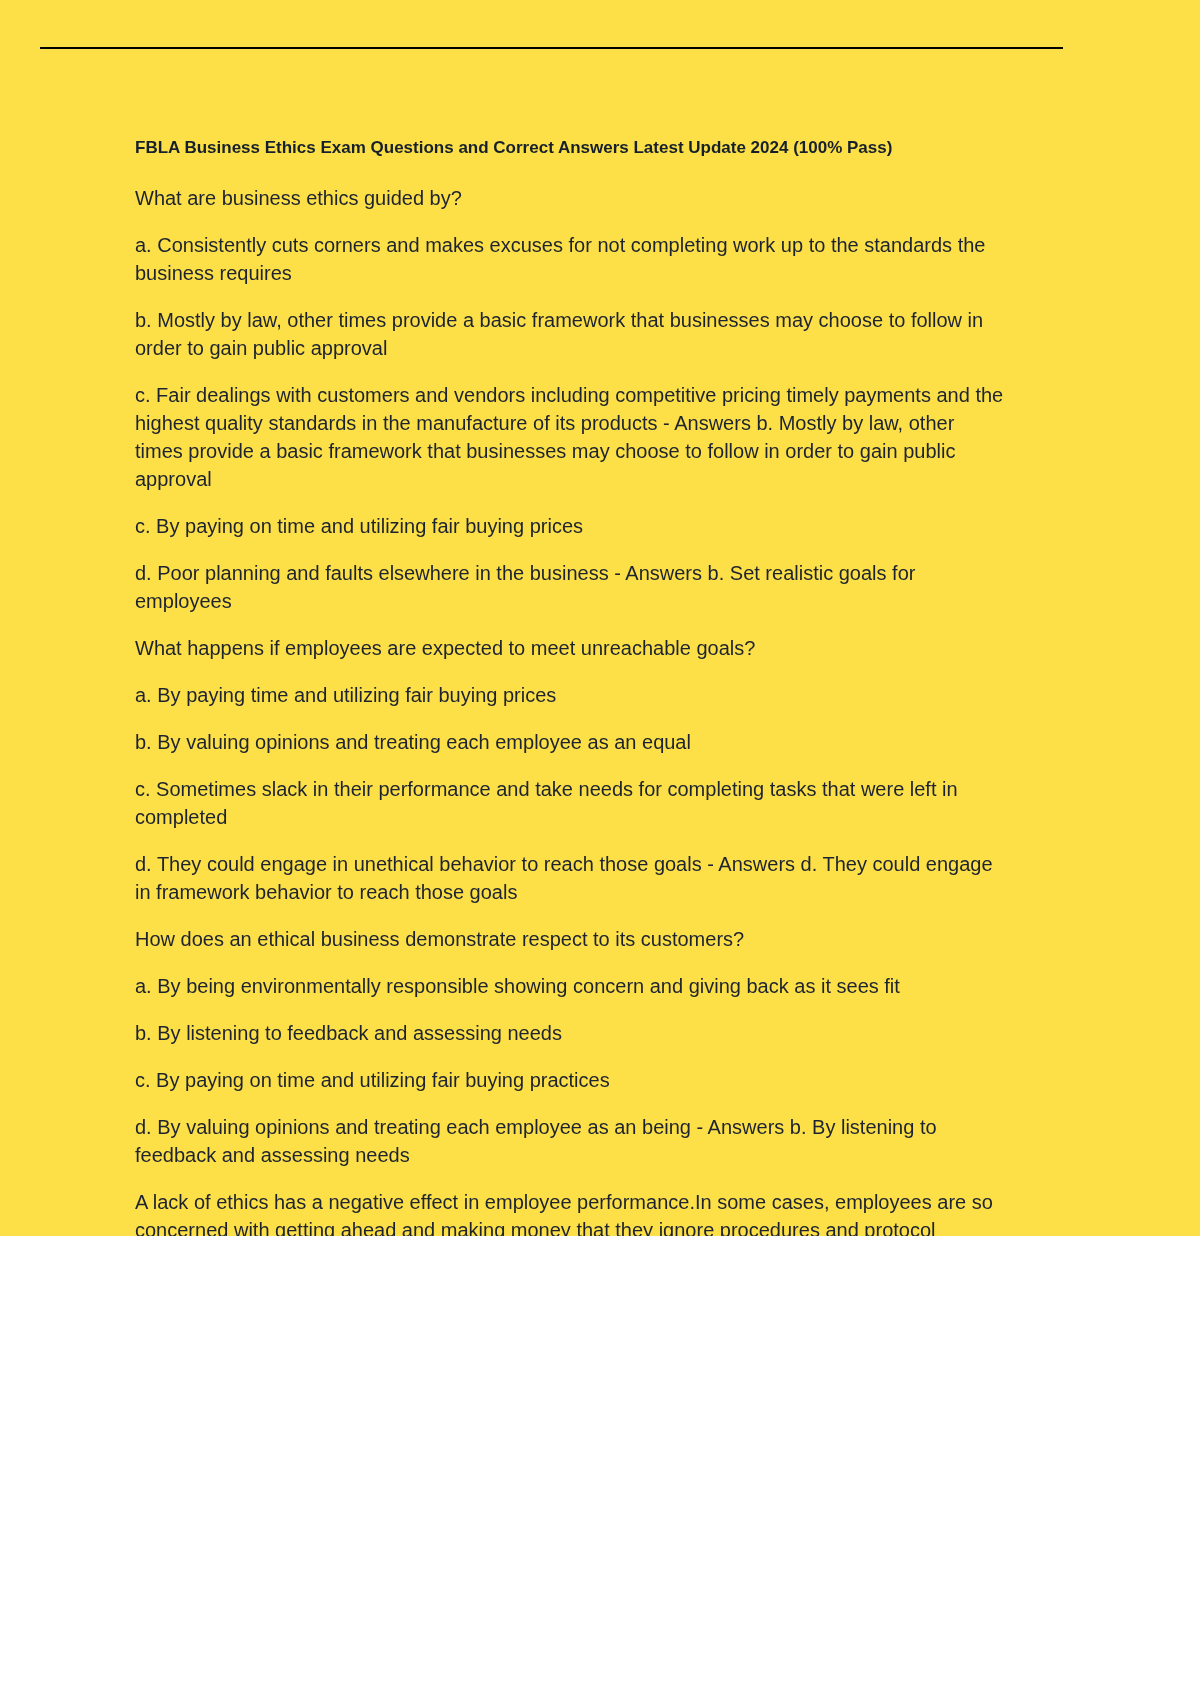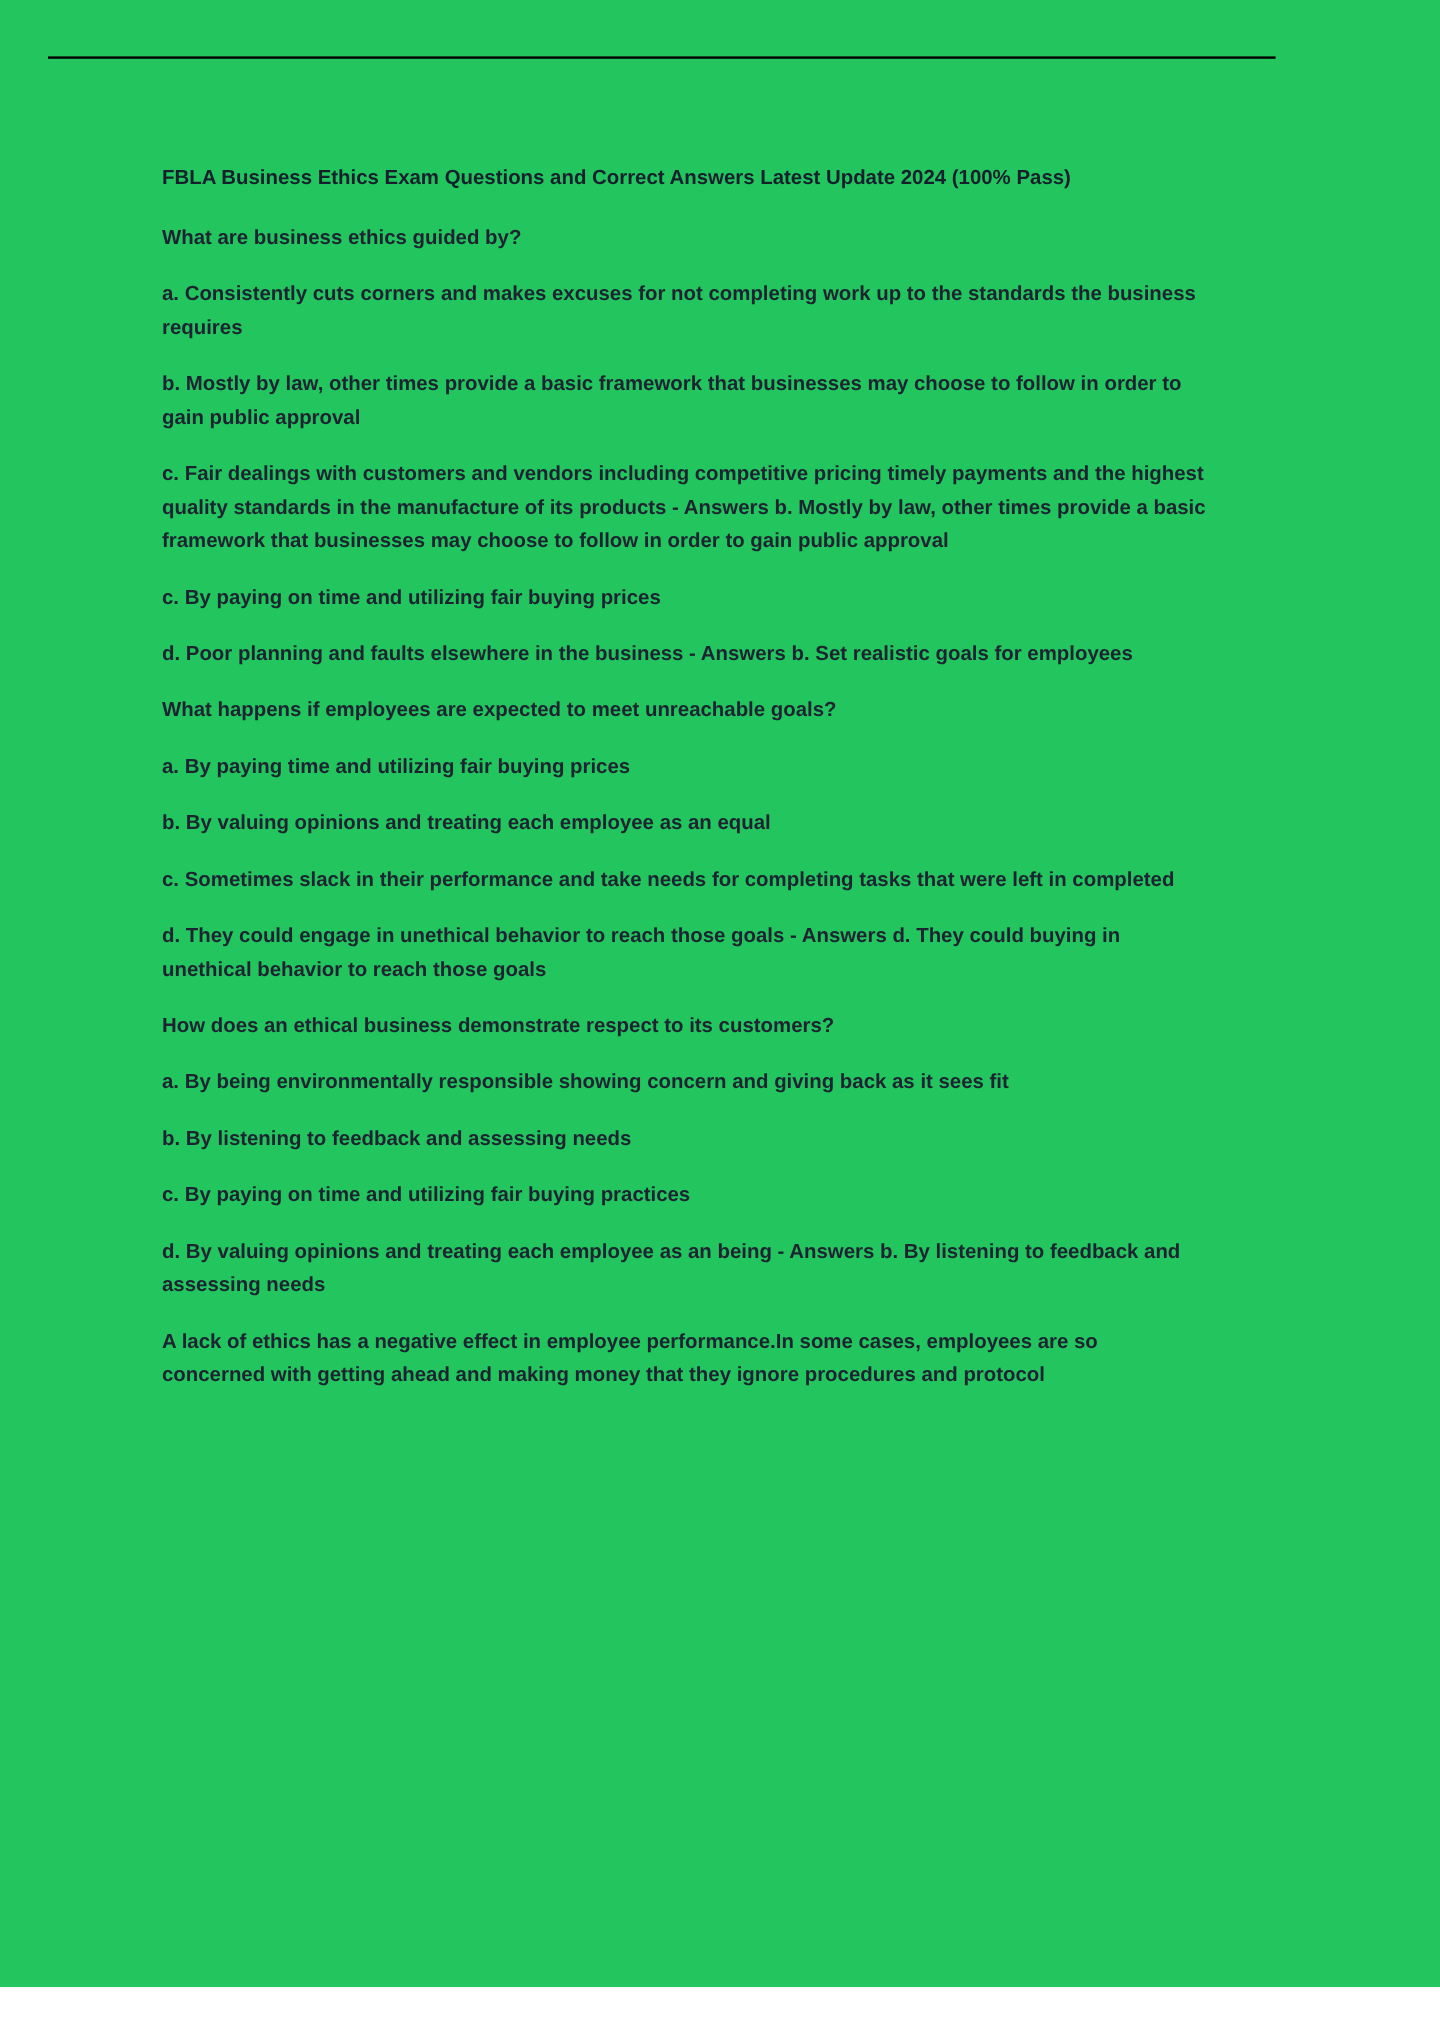--- a/index.html
+++ b/index.html
@@ -3,22 +3,22 @@
 <meta charset="utf-8">
 <style>
   html, body {
     margin: 0;
     padding: 0;
     background: #ffffff;
   }
   .page {
     position: relative;
     width: 1200px;
-    height: 1656px;
-    background: #22c55e;
+    height: 1236px;
+    background: #fde047;
     font-family: "Liberation Sans", sans-serif;
     color: #1d2330;
     overflow: hidden;
   }
   .rule {
     position: absolute;
     left: 40px;
     width: 1023px;
     border-top: 2px solid #000000;
   }
@@ -31,22 +31,22 @@
     width: 870px;
   }
   .doc-title {
     font-size: 17px;
     font-weight: 700;
     line-height: 24px;
     margin: 0 0 24px 0;
     color: #16202c;
   }
   .para {
-    font-size: 17px;
-    font-weight: 700;
+    font-size: 20px;
+    font-weight: 400;
     line-height: 28px;
     margin: 0 0 19px 0;
     color: #1d2330;
   }
 </style>
 </head>
 <body>
 
 <div class="page">
   <div class="rule rule-top"></div>
@@ -57,21 +57,21 @@
     <p class="para">What are business ethics guided by?</p>
     <p class="para">a. Consistently cuts corners and makes excuses for not completing work up to the standards the business requires</p>
     <p class="para">b. Mostly by law, other times provide a basic framework that businesses may choose to follow in order to gain public approval</p>
     <p class="para">c. Fair dealings with customers and vendors including competitive pricing timely payments and the highest quality standards in the manufacture of its products - Answers b. Mostly by law, other times provide a basic framework that businesses may choose to follow in order to gain public approval</p>
     <p class="para">c. By paying on time and utilizing fair buying prices</p>
     <p class="para">d. Poor planning and faults elsewhere in the business - Answers b. Set realistic goals for employees</p>
     <p class="para">What happens if employees are expected to meet unreachable goals?</p>
     <p class="para">a. By paying time and utilizing fair buying prices</p>
     <p class="para">b. By valuing opinions and treating each employee as an equal</p>
     <p class="para">c. Sometimes slack in their performance and take needs for completing tasks that were left in completed</p>
-    <p class="para">d. They could engage in unethical behavior to reach those goals - Answers d. They could buying in unethical behavior to reach those goals</p>
+    <p class="para">d. They could engage in unethical behavior to reach those goals - Answers d. They could engage in framework behavior to reach those goals</p>
     <p class="para">How does an ethical business demonstrate respect to its customers?</p>
     <p class="para">a. By being environmentally responsible showing concern and giving back as it sees fit</p>
     <p class="para">b. By listening to feedback and assessing needs</p>
     <p class="para">c. By paying on time and utilizing fair buying practices</p>
     <p class="para">d. By valuing opinions and treating each employee as an being - Answers b. By listening to feedback and assessing needs</p>
     <p class="para">A lack of ethics has a negative effect in employee performance.In some cases, employees are so concerned with getting ahead and making money that they ignore procedures and protocol</p>
   </div>
 
   <div class="rule rule-bottom"></div>
 </div>

